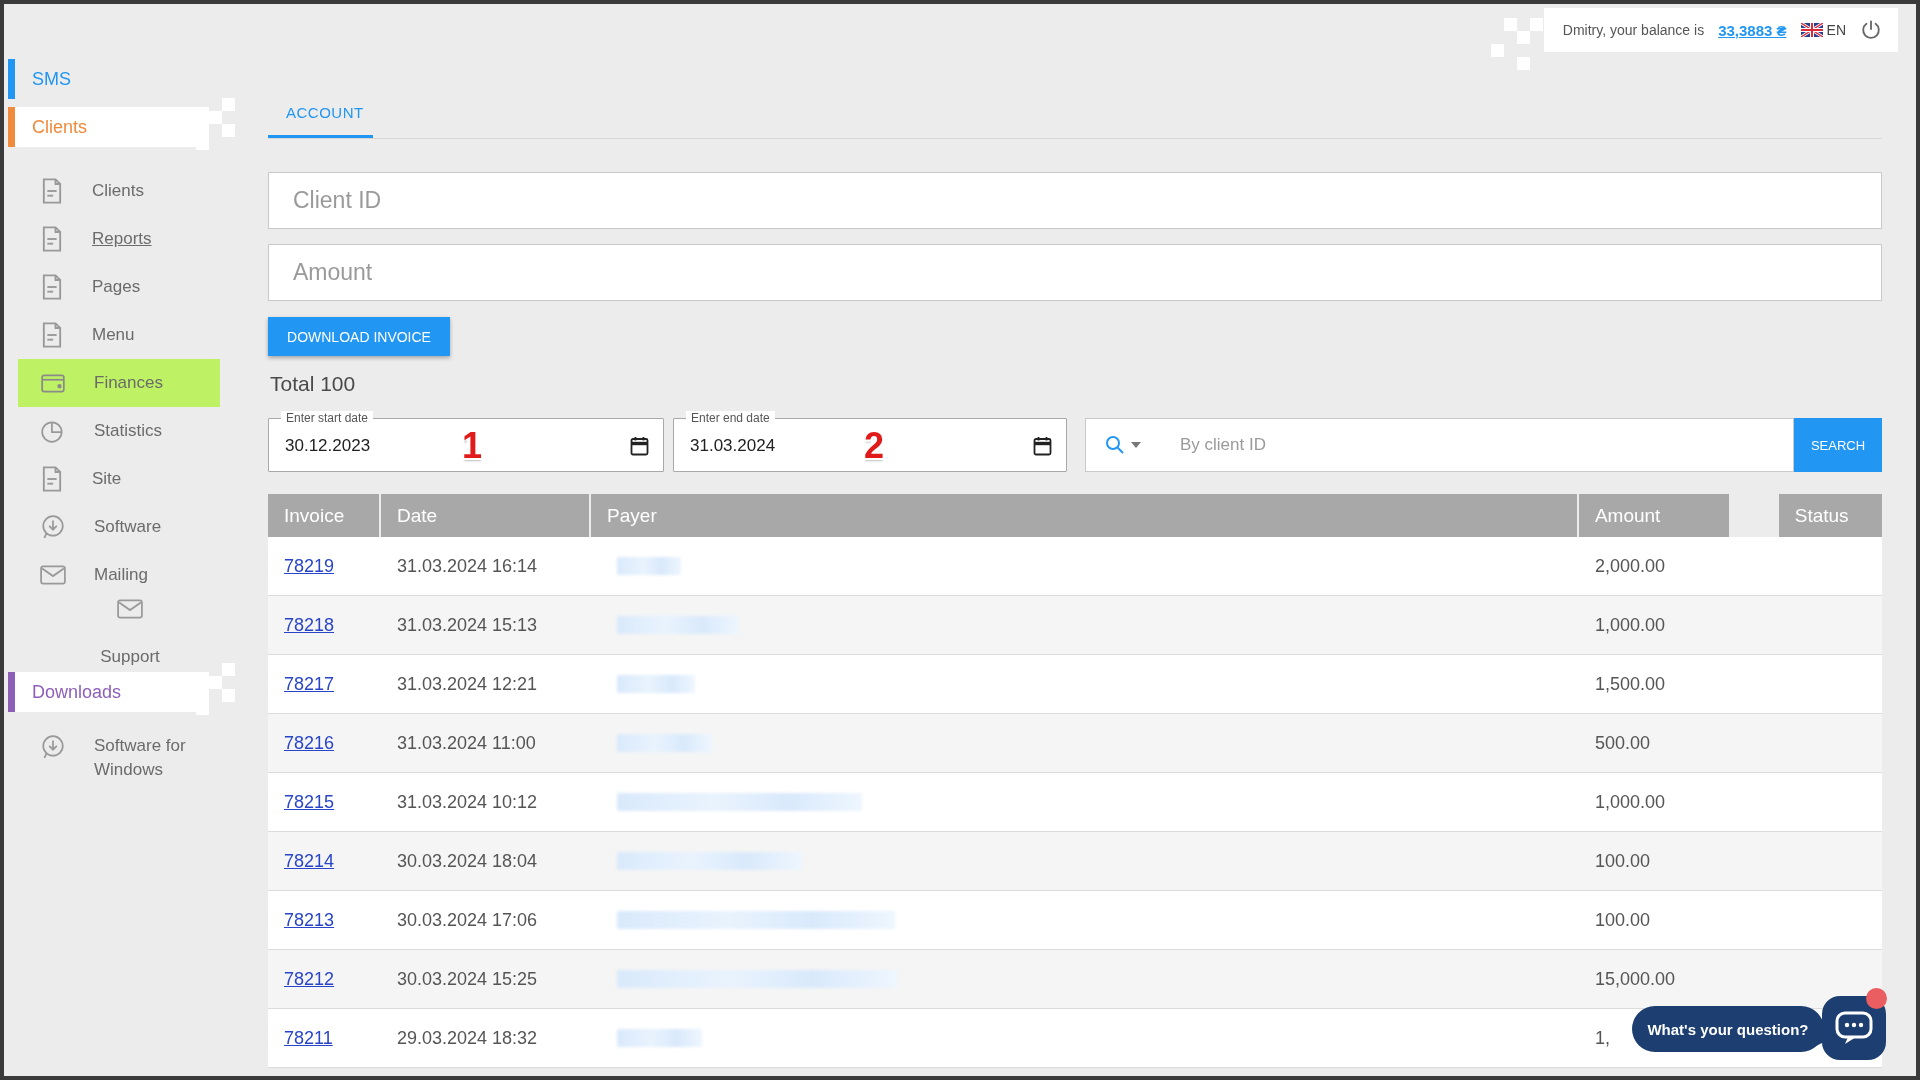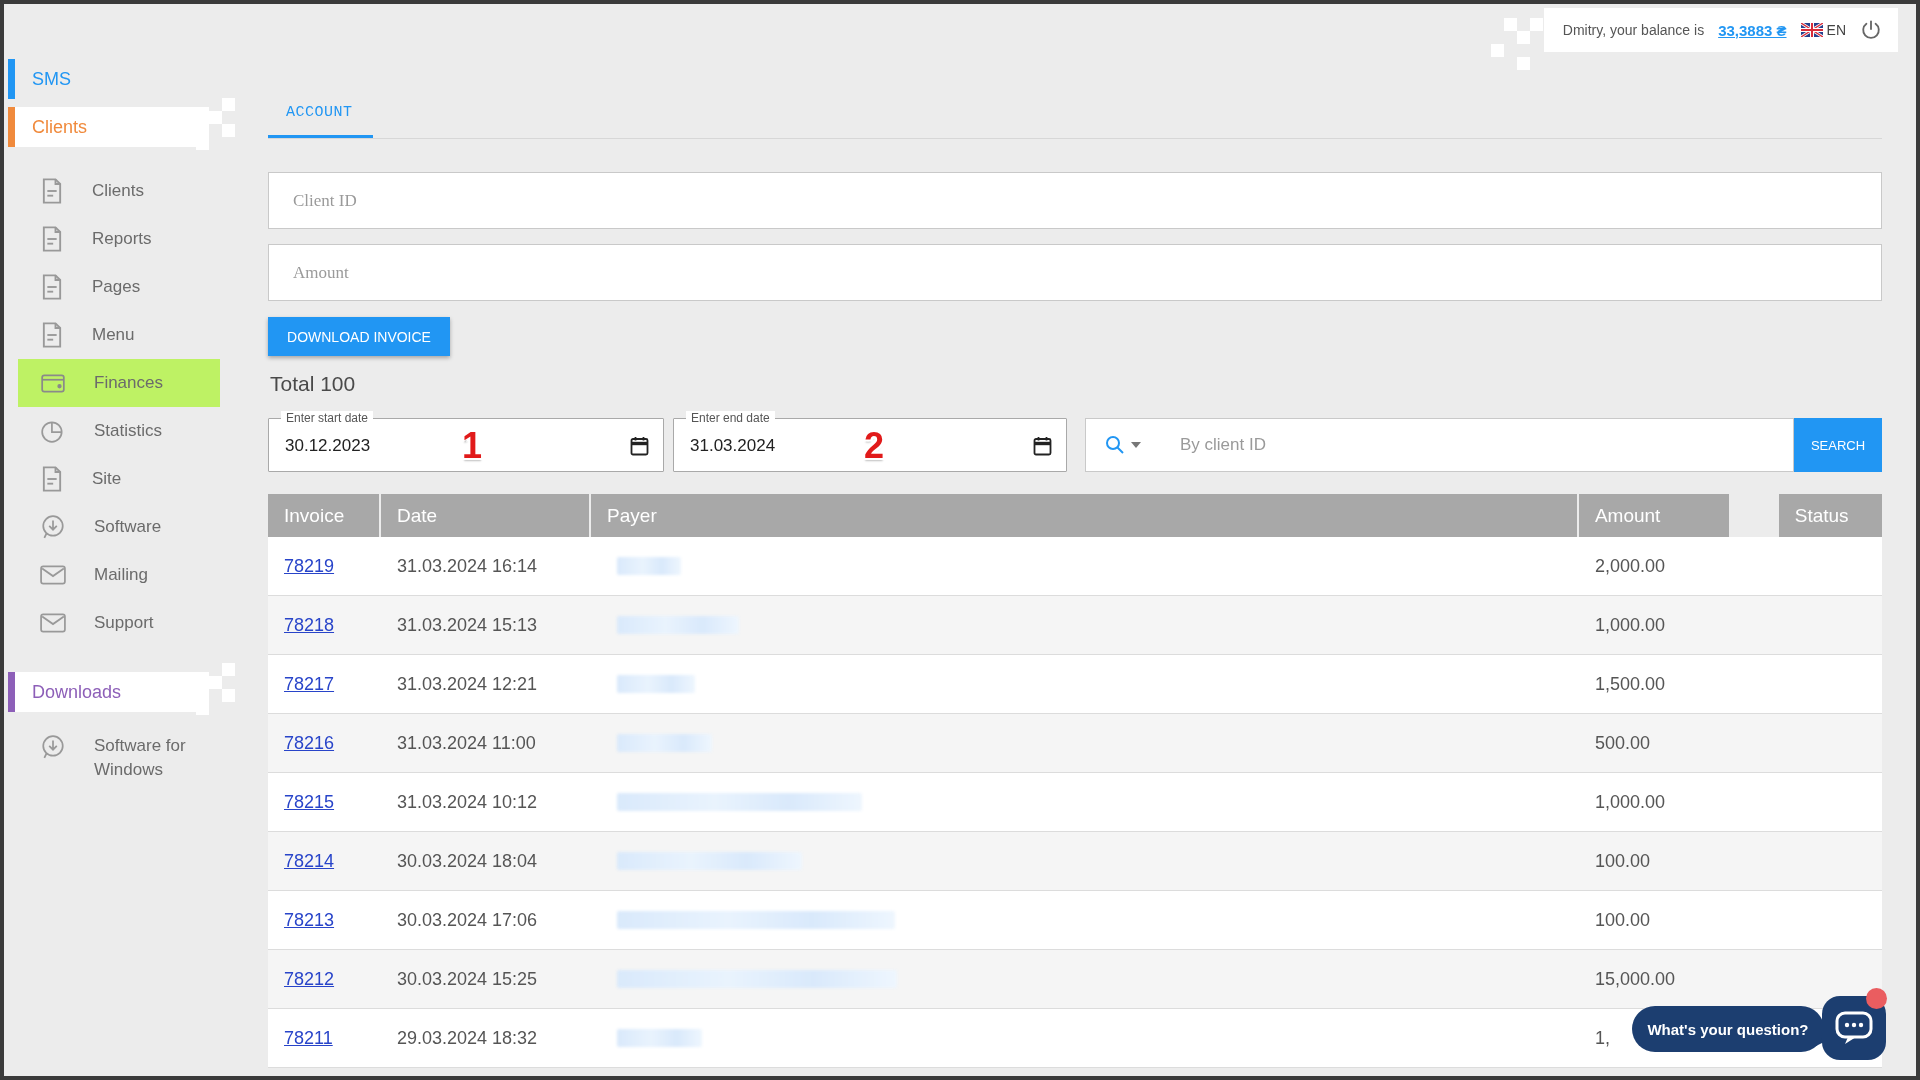--- a/index.html
+++ b/index.html
@@ -41,29 +41,29 @@
   }
   .nav-item svg { flex:0 0 auto; }
   .nav-item.active { background:#bef264; }
   #nav-software-win { height:64px; align-items:flex-start; }
   #nav-software-win .two-line { line-height:24px; }
 
   
   #main { position:absolute; left:264px; top:0; width:1614px; }
   #tab-account {
     position:absolute; top:100px; left:18px; color:#2196f3;
-    font-size:15px; letter-spacing:0.5px; cursor:pointer;font-family:Liberation Mono, monospace;
+    font-size:15px; letter-spacing:0.5px; cursor:pointer;
   }
   #tab-underline { position:absolute; top:131px; left:0; width:105px; height:4px; background:#2196f3; }
   #tab-rule { position:absolute; top:134px; left:0; width:1614px; height:1px; background:#d7d7d7; }
 
   .big-input {
     position:absolute; left:0; width:1614px; height:57px;
     border:1px solid #c9c9c9; background:#fff; padding-left:24px;
-    font-size:17px; color:#333; font-family:Liberation Serif, serif;
+    font-size:23px; color:#333; font-family:Liberation Sans, sans-serif;
   }
   .big-input::placeholder { color:#9a9a9a; opacity:1; }
   #inp-client { top:168px; }
   #inp-amount { top:240px; }
 
   #btn-download {
     position:absolute; top:313px; left:0; width:182px; height:39px;
     background:#2196f3; color:#fff; border:none; font-size:14px;
     font-family:"Liberation Sans", sans-serif; cursor:pointer;
     box-shadow:0 2px 4px rgba(0,0,0,.3);
@@ -199,21 +199,21 @@
 
   <div class="nav-item" style="top:163px;">
     <svg width="24" height="28" viewBox="0 0 20 24" fill="none" stroke="#999" stroke-width="1.6">
         <path d="M3 2 h10 l4 4 v16 h-14 z"></path>
         <path d="M13 2 v4 h4"></path>
         <line x1="6" y1="12" x2="14" y2="12"></line>
         <line x1="6" y1="16" x2="11" y2="16"></line>
       </svg>
     <span>Clients</span>
   </div>
-  <div class="nav-item" style="top:211px;">
+  <div class="nav-item" style="top:211px;text-decoration:underline;">
     <svg width="24" height="28" viewBox="0 0 20 24" fill="none" stroke="#999" stroke-width="1.6">
         <path d="M3 2 h10 l4 4 v16 h-14 z"></path>
         <path d="M13 2 v4 h4"></path>
         <line x1="6" y1="12" x2="14" y2="12"></line>
         <line x1="6" y1="16" x2="11" y2="16"></line>
       </svg>
     <span>Reports</span>
   </div>
   <div class="nav-item" style="top:259px;">
     <svg width="24" height="28" viewBox="0 0 20 24" fill="none" stroke="#999" stroke-width="1.6">
@@ -265,21 +265,21 @@
       </svg>
     <span>Software</span>
   </div>
   <div class="nav-item" style="top:547px;">
     <svg width="26" height="20" viewBox="0 0 24 18" fill="none" stroke="#999" stroke-width="1.6">
         <rect x="1" y="1" width="22" height="16" rx="2"></rect>
         <path d="M2 3 L12 10 L22 3"></path>
       </svg>
     <span>Mailing</span>
   </div>
-  <div class="nav-item" style="top:595px;">
+  <div class="nav-item" style="top:595px;flex-direction:column;">
     <svg width="26" height="20" viewBox="0 0 24 18" fill="none" stroke="#999" stroke-width="1.6">
         <rect x="1" y="1" width="22" height="16" rx="2"></rect>
         <path d="M2 3 L12 10 L22 3"></path>
       </svg>
     <span>Support</span>
   </div>
 
   <div class="side-section" id="sec-downloads">
     <div class="side-bar"></div>
     <span class="lbl">Downloads</span>

